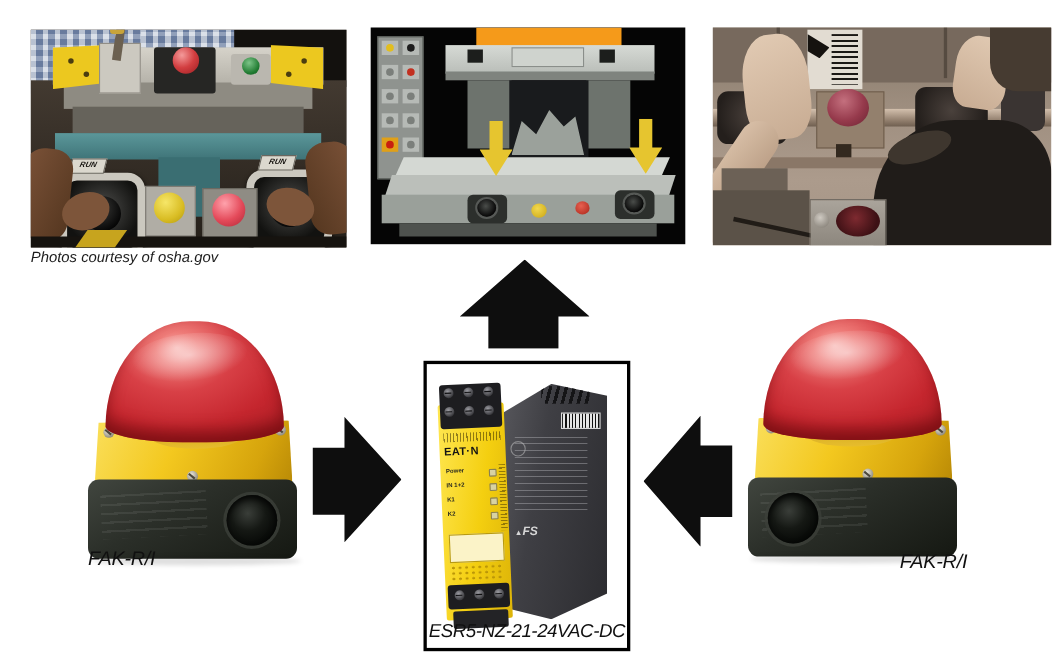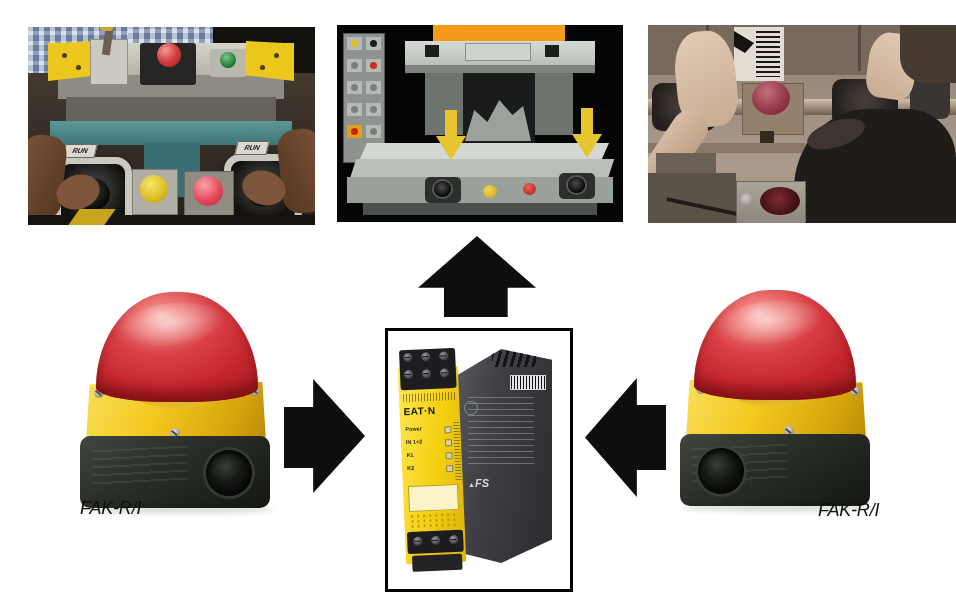--- a/index.html
+++ b/index.html
@@ -89,20 +89,21 @@
     <div class="abs" style="left:156px;top:144px;width:48px;height:46px;background:#8f8c84;border:1px solid #6a675f;"></div>
     <div class="abs" style="left:165px;top:149px;width:30px;height:30px;border-radius:50%;background:radial-gradient(circle at 38% 30%,#ffa2ac,#e44a5a 55%,#b02636);"></div>
     <div class="abs" style="left:-8px;top:108px;width:44px;height:84px;border-radius:18px;background:linear-gradient(110deg,#7b5238,#54361f);transform:rotate(6deg);"></div>
     <div class="abs" style="left:28px;top:148px;width:44px;height:34px;border-radius:50%;background:#7d553a;transform:rotate(-18deg);"></div>
     <div class="abs" style="left:252px;top:102px;width:44px;height:84px;border-radius:18px;background:linear-gradient(250deg,#7b5238,#54361f);transform:rotate(-6deg);"></div>
     <div class="abs" style="left:214px;top:144px;width:44px;height:34px;border-radius:50%;background:#7d553a;transform:rotate(16deg);"></div>
     <div class="abs" style="left:0;top:188px;width:287px;height:10px;background:#16130f;"></div>
     <div class="abs" style="left:46px;top:182px;width:36px;height:16px;background:#c7a41e;transform:skewX(-35deg);"></div>
   </div>
 
+  <div class="abs caption" style="left:28px;top:226px;">Photos courtesy of osha.gov</div>
 
   <div class="abs photo" style="left:337px;top:25px;width:286px;height:197px;background:#050505;">
     <div class="abs" style="left:6px;top:8px;width:40px;height:128px;background:#8f938f;border:1px solid #565a56;">
       <div class="knob k-yellow" style="left:3px;top:3px;"></div>
       <div class="knob k-dark" style="left:22px;top:3px;"></div>
       <div class="knob" style="left:3px;top:25px;"></div>
       <div class="knob k-red" style="left:22px;top:25px;"></div>
       <div class="knob" style="left:3px;top:47px;"></div>
       <div class="knob" style="left:22px;top:47px;"></div>
       <div class="knob" style="left:3px;top:69px;"></div>
@@ -228,15 +229,16 @@
         <div class="abs" style="left:5px;top:118px;width:48px;height:24px;background:#fbf3c8;border:1px solid #b89a10;"></div>
         <div class="abs" style="left:5px;top:146px;width:48px;height:16px;background-image:radial-gradient(circle,#bb9608 1px,transparent 1.4px);background-size:6px 5px;"></div>
         <div class="abs" style="left:2px;top:164px;width:56px;height:22px;background:#1d1d20;border-radius:3px;">
           <div class="screw" style="left:6px;top:5px;"></div>
           <div class="screw" style="left:24px;top:5px;"></div>
           <div class="screw" style="left:42px;top:5px;"></div>
         </div>
         <div class="abs" style="left:6px;top:188px;width:50px;height:16px;background:#232326;border-radius:2px;"></div>
       </div>
     </div>
+    <div class="abs" style="left:0;bottom:5px;width:100%;text-align:center;font-style:italic;font-size:17px;letter-spacing:-0.4px;color:#101010;">ESR5-NZ-21-24VAC-DC</div>
   </div>
 
 </div>
 
 </body></html>

